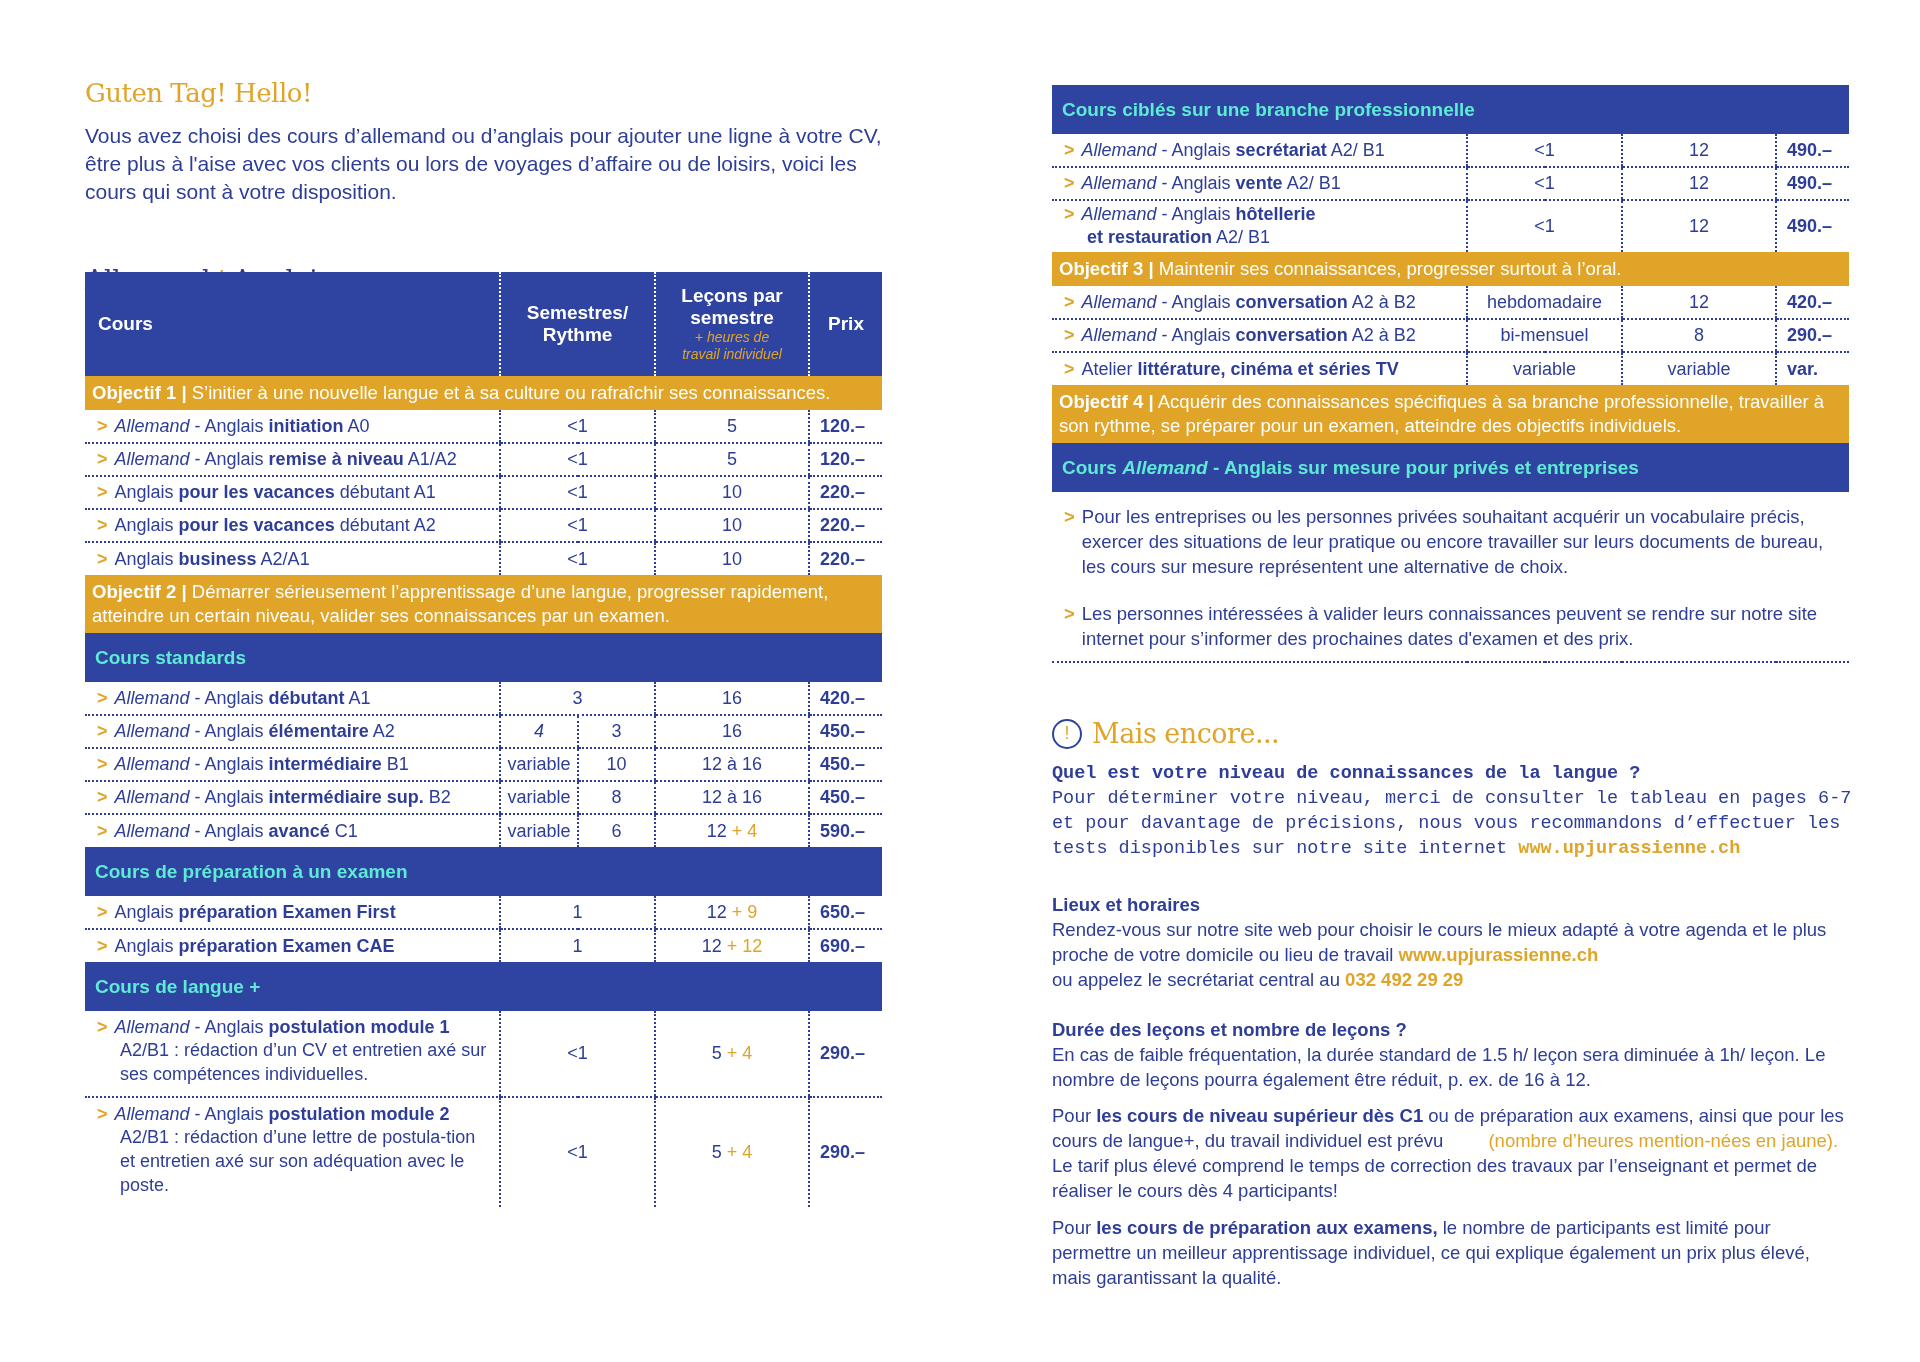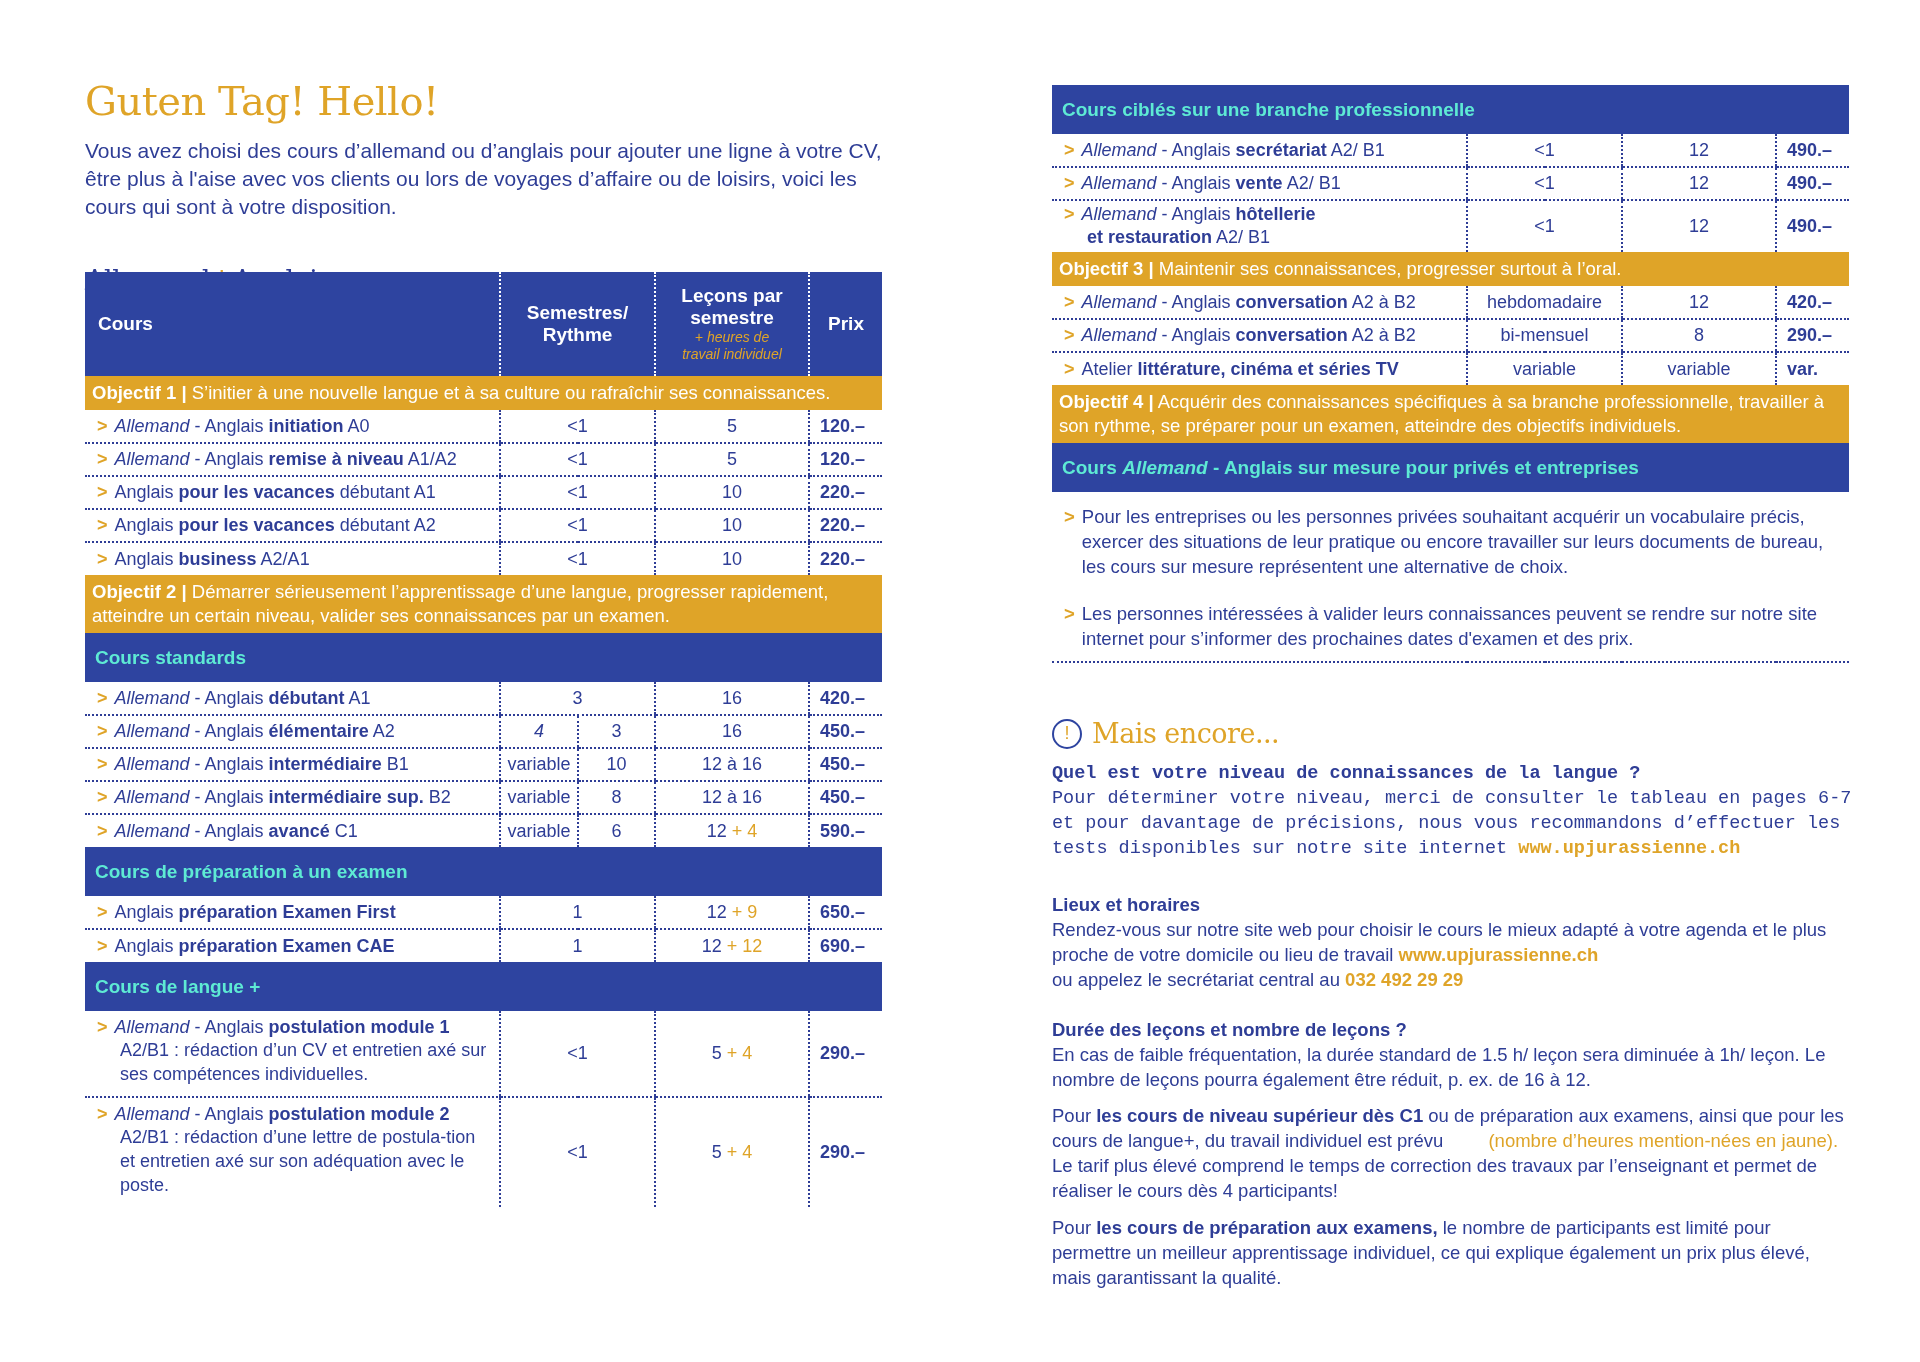--- a/index.html
+++ b/index.html
@@ -10,24 +10,24 @@
     position: relative;
     overflow: hidden;
   }
   .page { position: absolute; top: 0; }
   .page-left { left: 85px; width: 797px; }
   .page-right { left: 1052px; width: 797px; }
 
   .title-main {
     position: absolute; top: 78px; left: 0;
     font-family: "DejaVu Serif", "Liberation Serif", serif;
-    font-size: 40px; color: #dfa428; letter-spacing: -0.5px;
+    font-size: 26px; color: #dfa428; letter-spacing: -0.5px;
   }
   .intro {
-    position: absolute; top: 137px; left: 0; width: 800px;
+    position: absolute; top: 122px; left: 0; width: 800px;
     font-size: 21px; line-height: 28px; color: #2e3d96;
   }
   .section-title {
     position: absolute; top: 230px; left: 0;
     font-family: "DejaVu Serif", "Liberation Serif", serif;
     font-size: 27px; color: #2e3d96; letter-spacing: -0.5px; margin-top: 35px;
   }
   .section-title .sep { color: #dfa428; font-family: "Liberation Sans", sans-serif; font-weight: 300; }
 
   table.courses {

